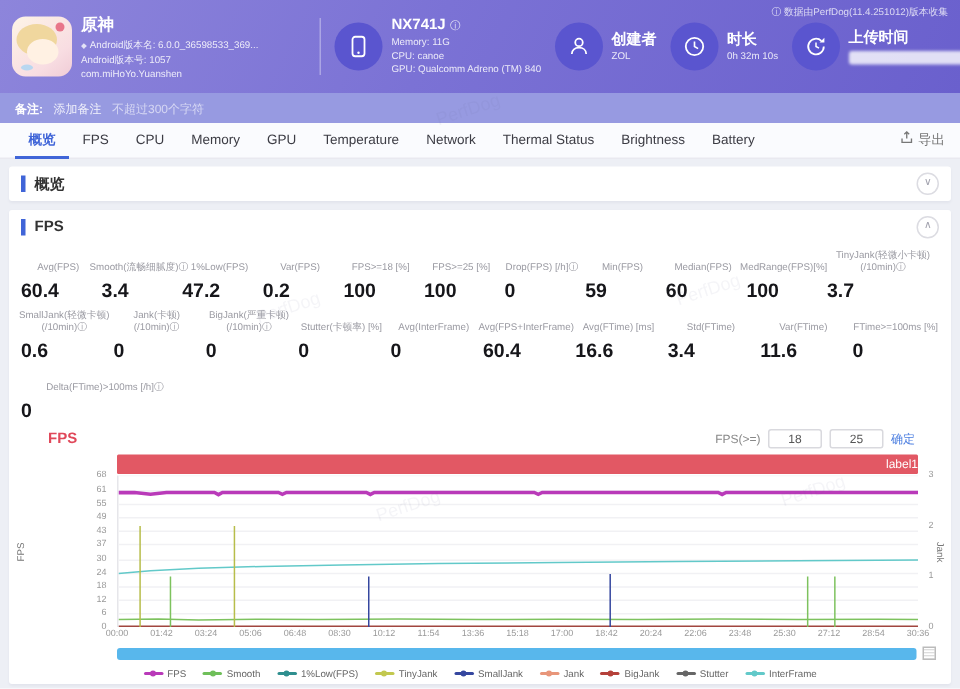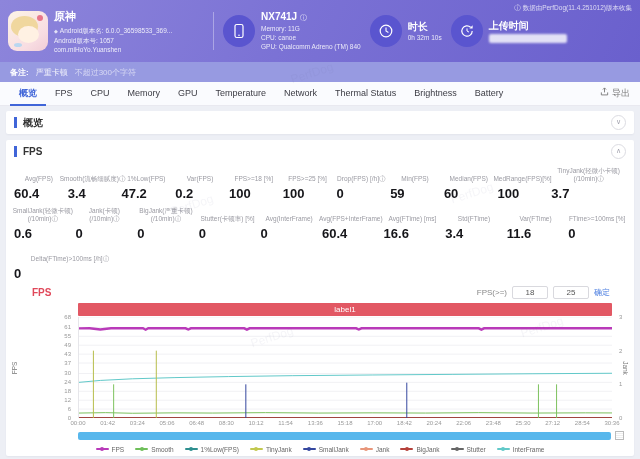--- a/index.html
+++ b/index.html
@@ -62,21 +62,21 @@
   
   .chart-ctl{position:relative;height:17px;margin-top:2px}
   .chart-title{position:absolute;left:26px;top:2px;font-size:10px;font-weight:bold;color:#e0485a}
   .ctl-right{position:absolute;right:24px;top:1px;display:flex;align-items:center;gap:5px}
   .ctl-label{font-size:8px;color:#888}
   .ctl-input{width:36px;height:13px;border:1px solid #d9d9de;border-radius:2px;font-size:8px;text-align:center;
              color:#555;padding:0;font-family:"Liberation Sans",sans-serif;box-sizing:border-box}
   .ctl-link{font-size:8px;color:#4a7de0;cursor:pointer}
 
   .band{margin:1px 22px 0 72px;height:13px;background:#e25864;color:#fff;font-size:8px;line-height:13px;
-        text-align:center;border-radius:1px;cursor:pointer}
+        text-align:right;border-radius:1px;cursor:pointer}
 
   .chart-wrap{position:relative;height:101px;margin-top:1px}
   .plot{position:absolute;left:72px;right:22px;top:0;bottom:0;border-left:1px solid #e6e6ea}
   .plot svg{display:block;width:100%;height:100%}
   .yticks-l{position:absolute;left:0;top:0;bottom:0;width:70px}
   .ytick{position:absolute;right:5px;font-size:6px;color:#999;transform:translateY(-50%)}
   .yticks-r{position:absolute;right:0;top:0;bottom:0;width:20px}
   .ytick-r{position:absolute;left:5px;font-size:6px;color:#999;transform:translateY(-50%)}
   .axis-title-l{position:absolute;left:2px;top:50%;transform:translateY(-50%) rotate(-90deg);font-size:6.5px;color:#777}
   .axis-title-r{position:absolute;right:1px;top:50%;transform:translateY(-50%) rotate(90deg);font-size:6.5px;color:#777}
@@ -132,20 +132,32 @@
         </svg>
     </div>
     <div>
       <div class="hdr-title"><span>NX741J</span> <span class="dev-info">ⓘ</span></div>
       <div class="hdr-sub">Memory: 11G</div>
       <div class="hdr-sub">CPU: canoe</div>
       <div class="hdr-sub">GPU: Qualcomm Adreno (TM) 840</div>
     </div>
   </div>
 
+  <div class="hdr-item">
+    <div class="hdr-circle">
+      <svg width="16" height="16" viewBox="0 0 16 16">
+          <circle cx="8" cy="5.3" r="2.5" fill="none" stroke="#fff" stroke-width="1.2"></circle>
+          <path d="M3.2 13c0-2.7 2.1-4.2 4.8-4.2s4.8 1.5 4.8 4.2" fill="none" stroke="#fff" stroke-width="1.2"></path>
+        </svg>
+    </div>
+    <div>
+      <div class="hdr-title">创建者</div>
+      <div class="hdr-sub">ZOL</div>
+    </div>
+  </div>
 
   <div class="hdr-item">
     <div class="hdr-circle">
       <svg width="16" height="16" viewBox="0 0 16 16">
           <circle cx="8" cy="8" r="5.8" fill="none" stroke="#fff" stroke-width="1.2"></circle>
           <path d="M8 4.6V8l2.4 1.4" fill="none" stroke="#fff" stroke-width="1.1"></path>
         </svg>
     </div>
     <div>
       <div class="hdr-title">时长</div>
@@ -165,21 +177,21 @@
       <div class="hdr-title">上传时间</div>
       <div class="redacted"></div>
     </div>
   </div>
 
   <div class="collect-note">ⓘ 数据由PerfDog(11.4.251012)版本收集</div>
 </div>
 
 <div class="note-bar">
   <span class="note-prefix">备注:</span>
-  <span class="note-hint">严重卡顿</span>
+  <span class="note-hint">添加备注</span>
   <span class="note-limit">不超过300个字符</span>
 </div>
 
 <div class="tab-bar">
   <div style="display:flex">
       <div class="tab active">概览</div>
       <div class="tab">FPS</div>
       <div class="tab">CPU</div>
       <div class="tab">Memory</div>
       <div class="tab">GPU</div>

